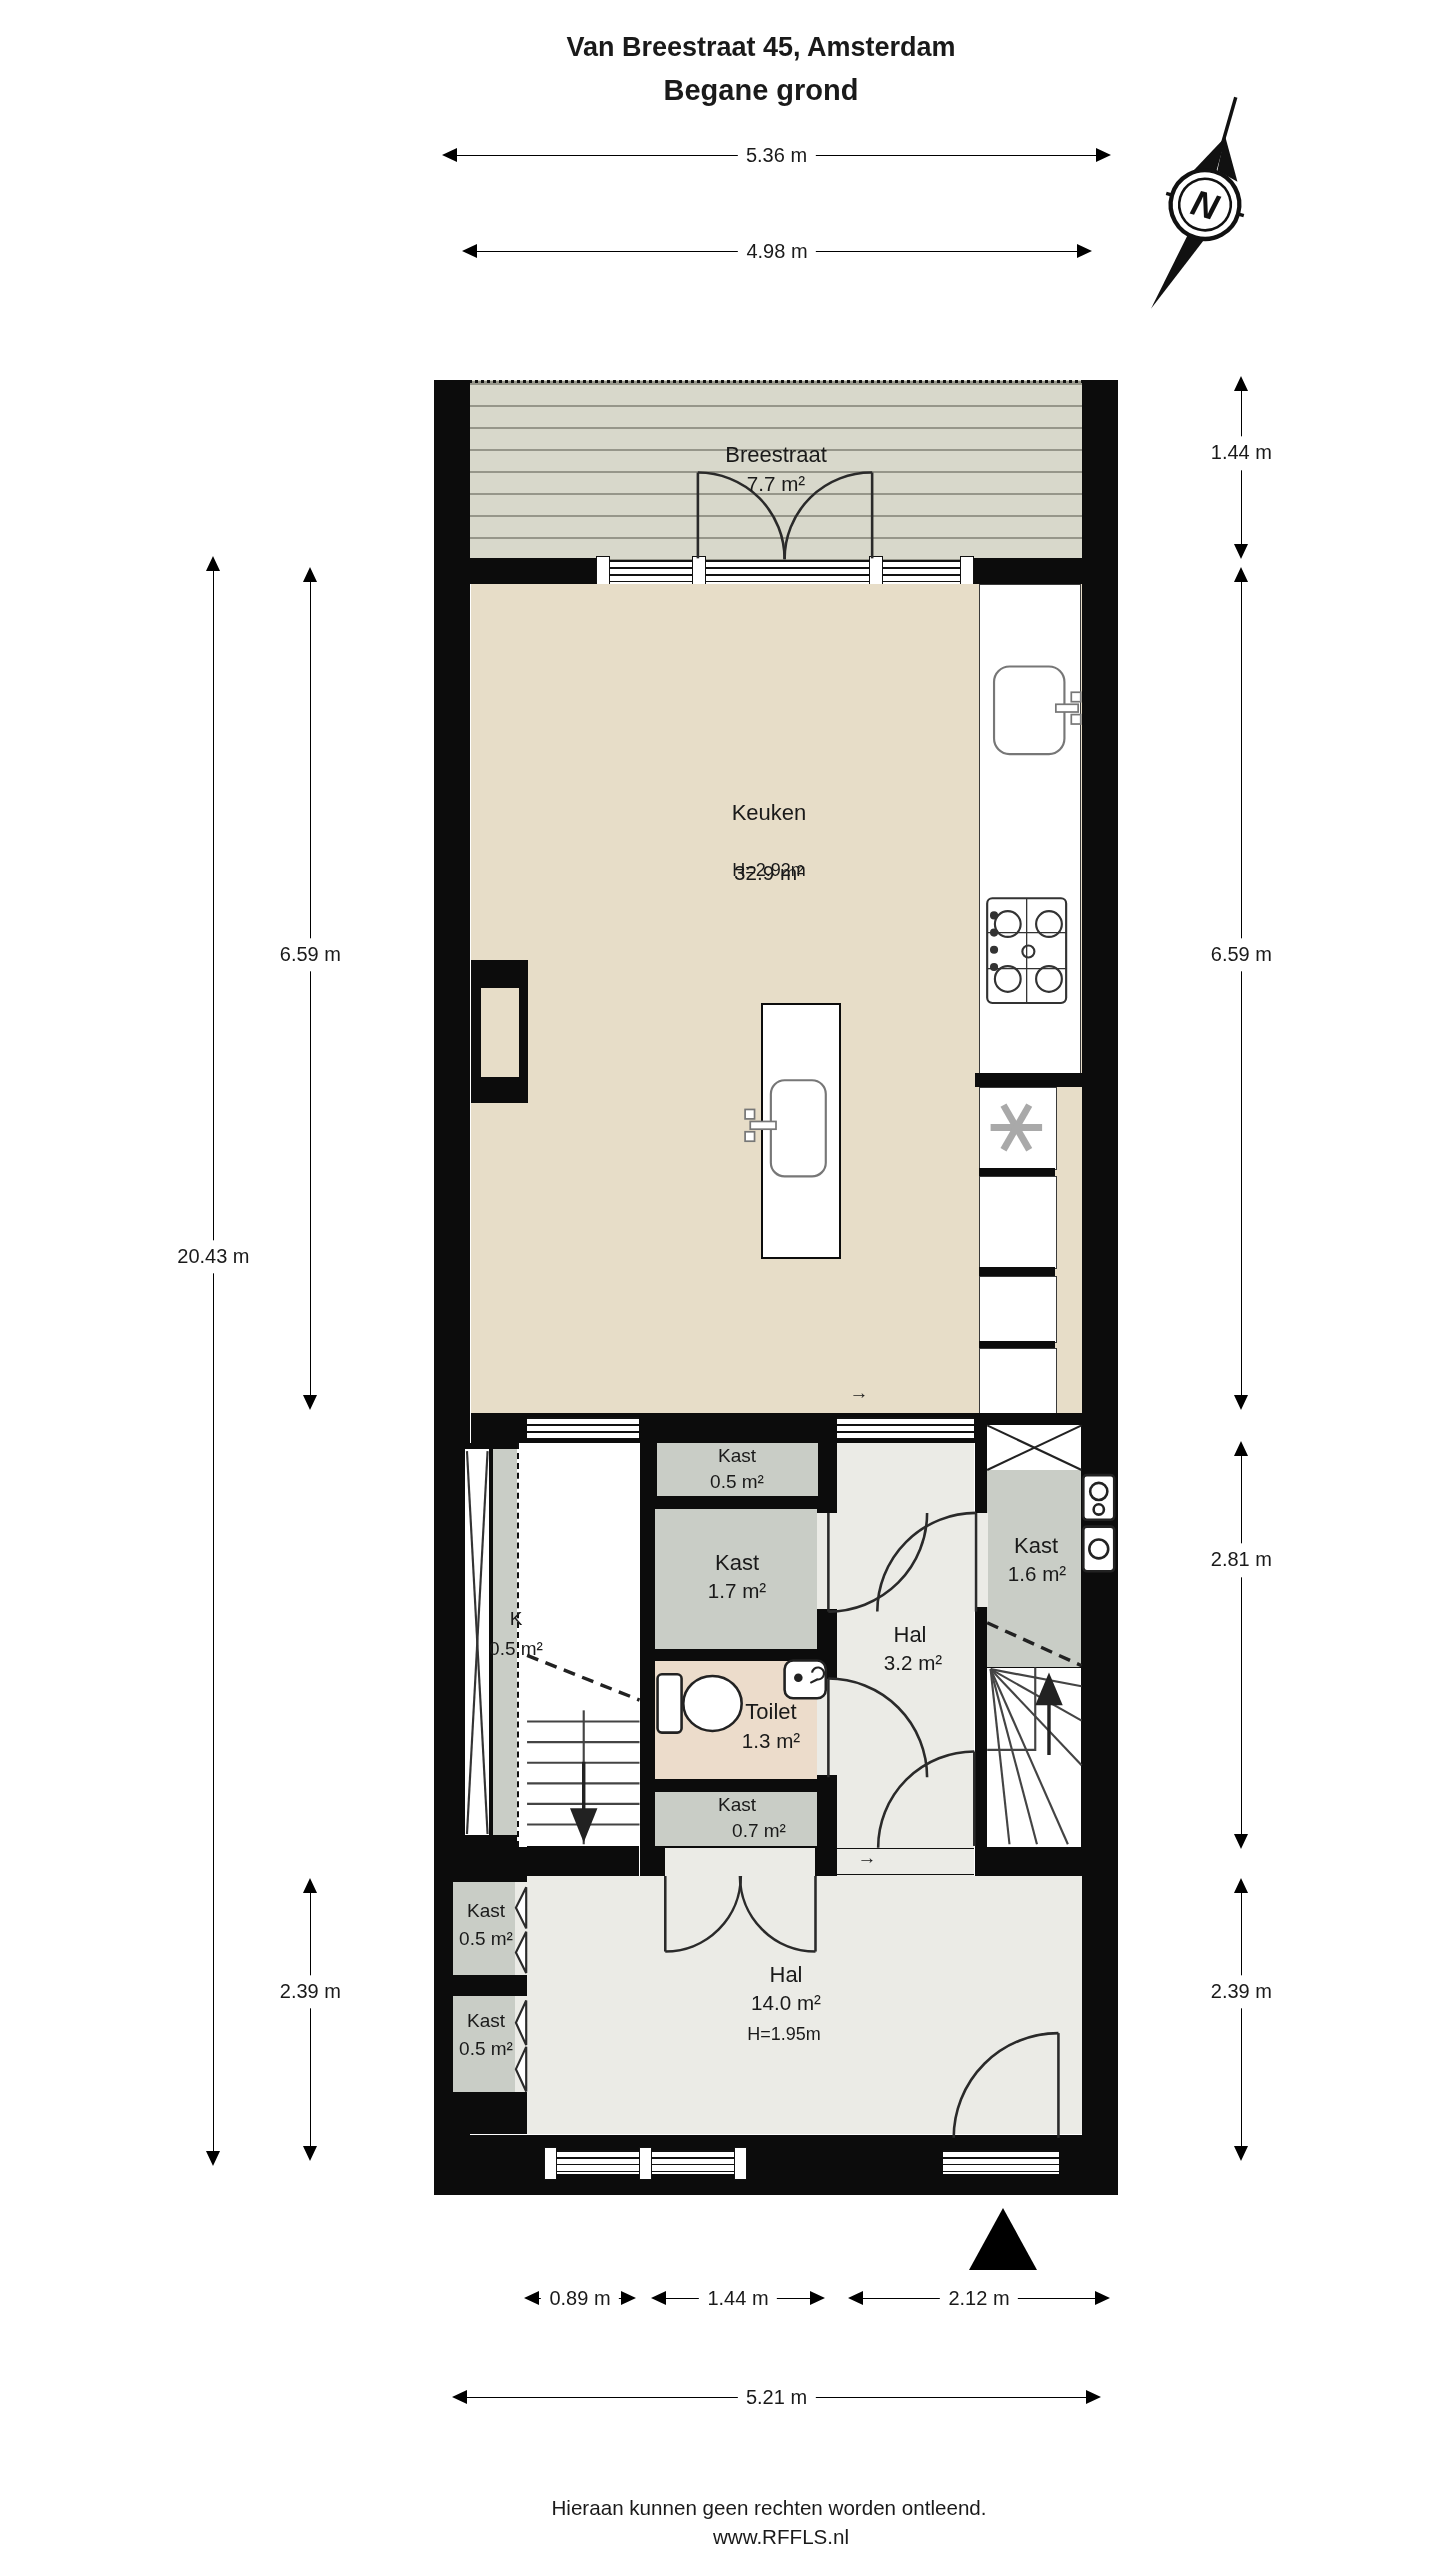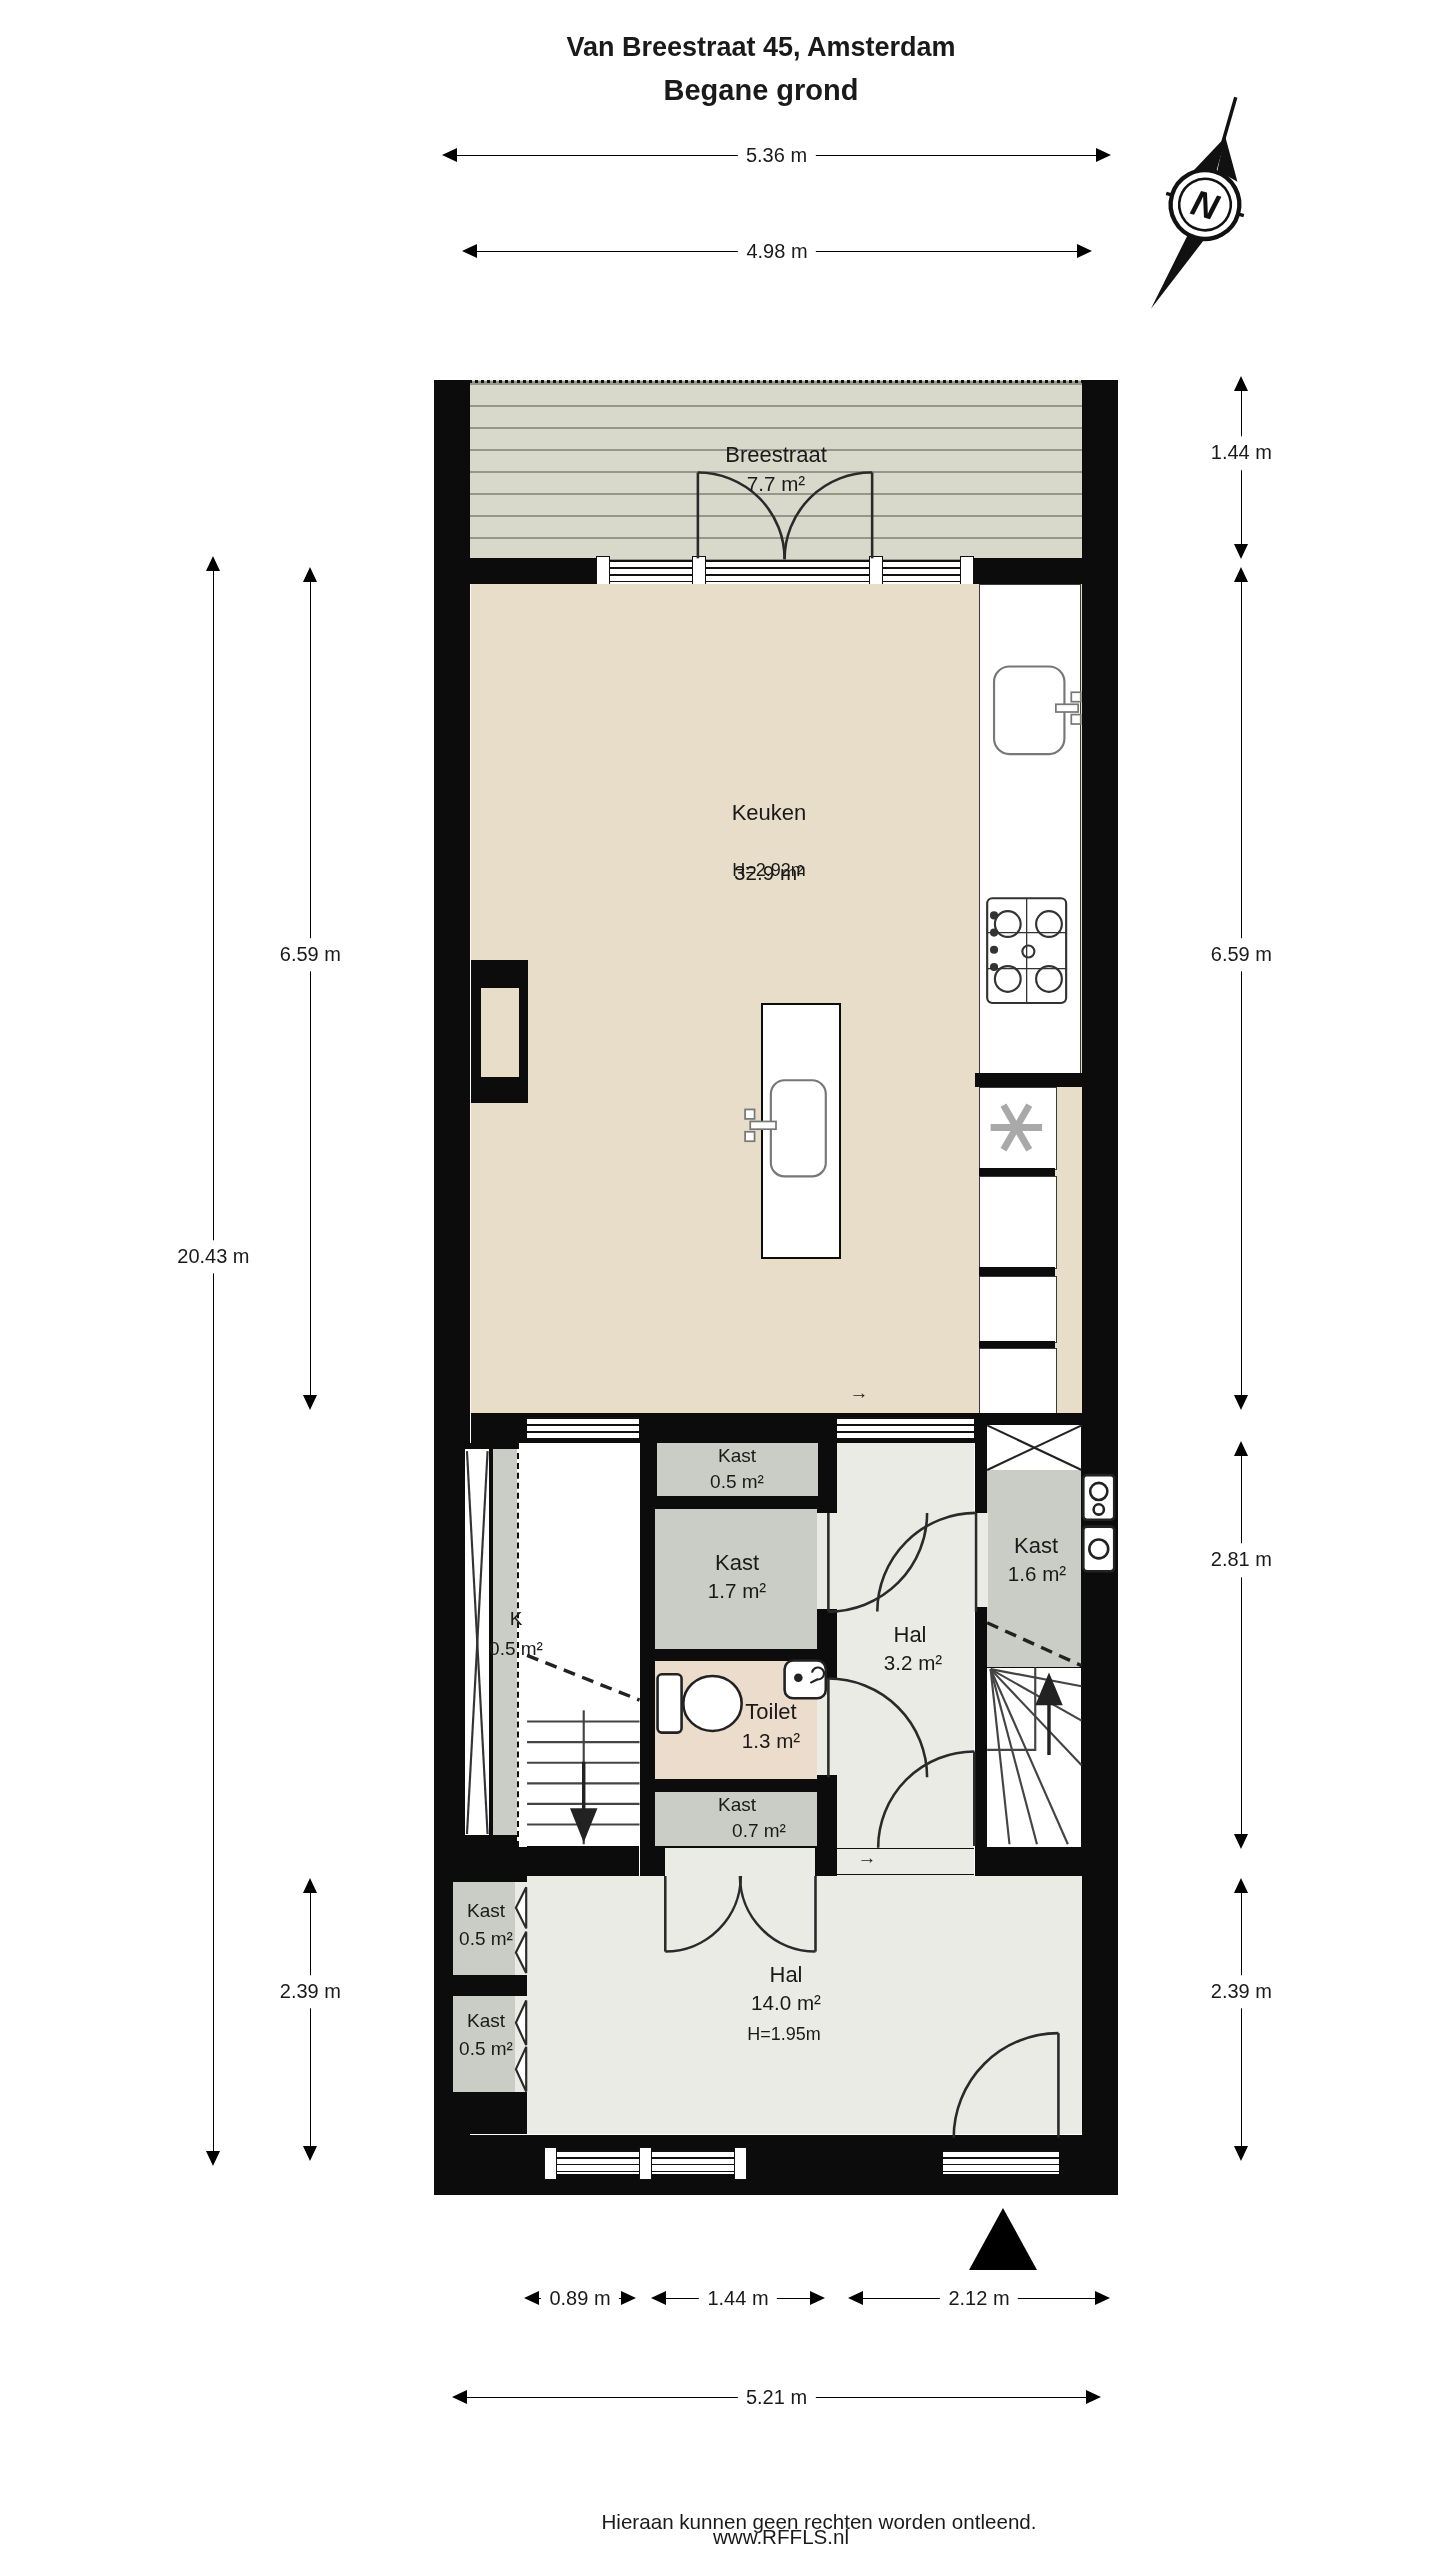--- a/index.html
+++ b/index.html
@@ -391,17 +391,17 @@
     <div class="ah ah-r"></div>
     <span class="dlbl">2.12 m</span>
   </div>
   <div class="hdim" style="left:454px;top:2388px;width:645px;">
     <div class="hline"></div>
     <div class="ah ah-l"></div>
     <div class="ah ah-r"></div>
     <span class="dlbl">5.21 m</span>
   </div>
 
-  <div class="lbl footer" style="left:819px;top:2495px;margin-top:14px;">Hieraan kunnen geen rechten worden ontleend.</div>
+  <div class="lbl footer" style="left:769px;top:2495px;">Hieraan kunnen geen rechten worden ontleend.</div>
   <div class="lbl footer" style="left:781px;top:2524px;">www.RFFLS.nl</div>
 
 </div>
 
 
 </body></html>

